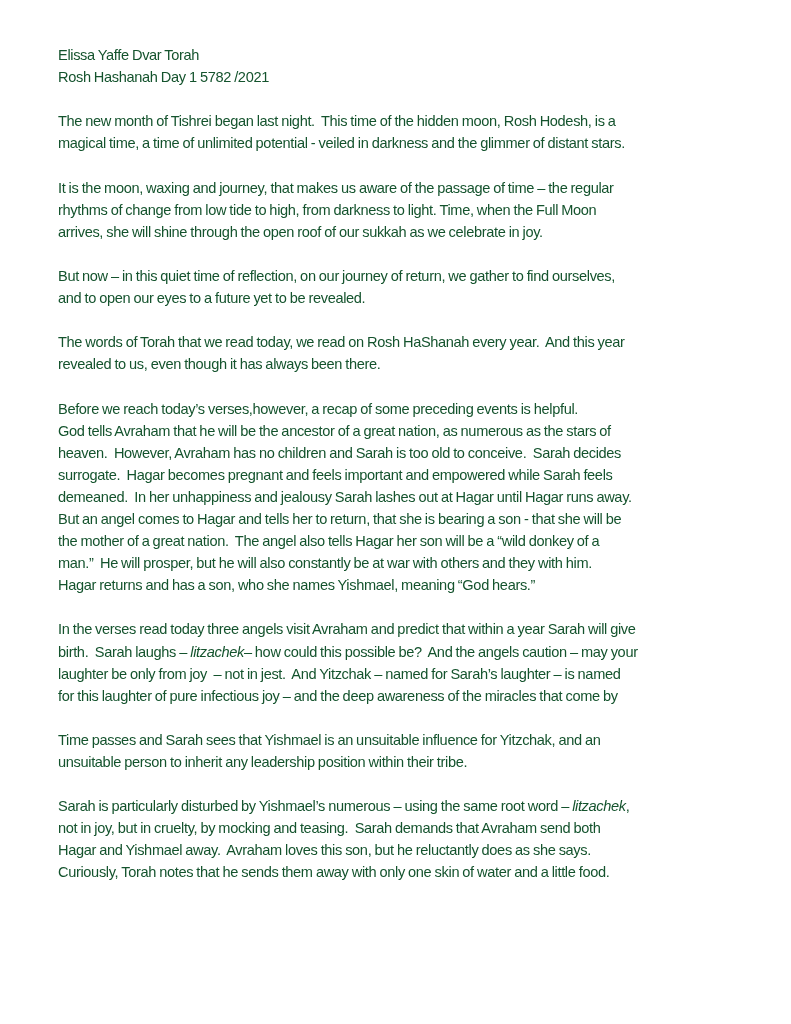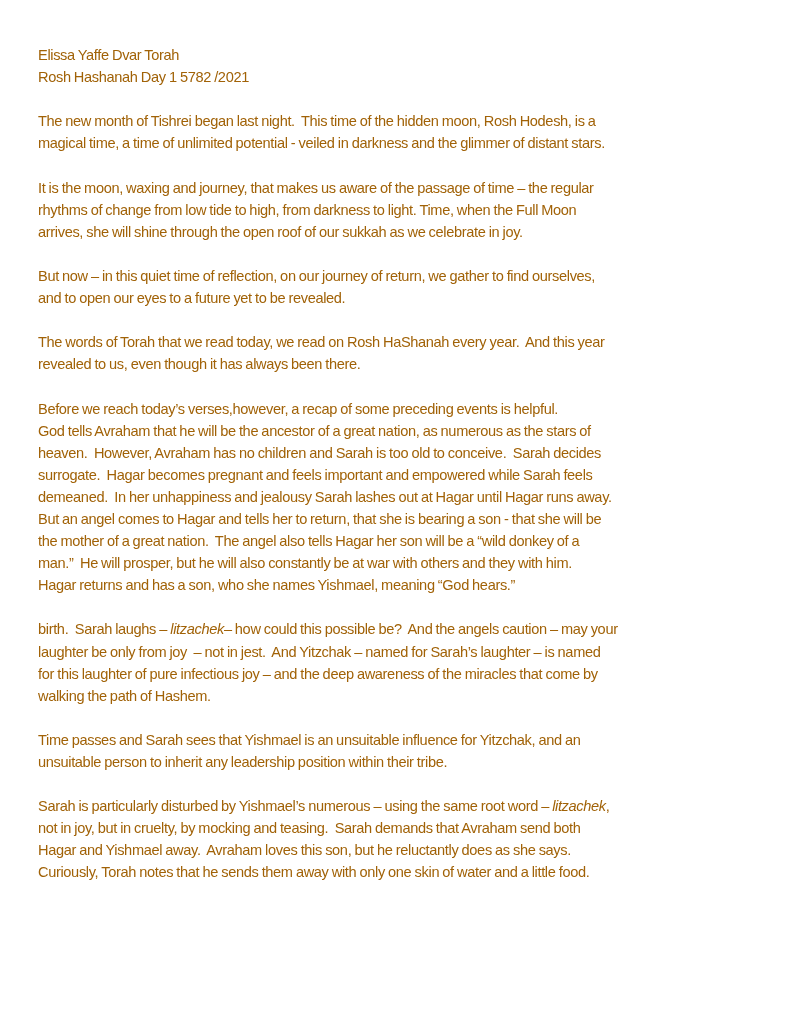--- a/index.html
+++ b/index.html
@@ -16,27 +16,27 @@
     .page {
       position: absolute;
       left: 0;
       top: 0;
       width: 791px;
       height: 1024px;
       background: #ffffff;
     }
     .doc {
       position: absolute;
-      left: 38px;
+      left: 58px;
       top: 44px;
       width: 700px;
       font-family: "Liberation Sans", sans-serif;
       font-size: 14.6px;
       line-height: 22.1px;
-      color: #a16207;
+      color: #14532d;
       letter-spacing: -0.35px;
       word-spacing: -0.5px;
     }
     .line {
       display: block;
       white-space: pre;
       height: 22.1px;
     }
     .blank {
       display: block;
@@ -87,24 +87,24 @@
           <span class="line"><span>heaven.  However, Avraham has no children and Sarah is too old to conceive.  Sarah decides</span></span>
           <span class="line"><span>surrogate.  Hagar becomes pregnant and feels important and empowered while Sarah feels</span></span>
           <span class="line"><span>demeaned.  In her unhappiness and jealousy Sarah lashes out at Hagar until Hagar runs away.</span></span>
           <span class="line"><span>But an angel comes to Hagar and tells her to return, that she is bearing a son - that she will be</span></span>
           <span class="line"><span>the mother of a great nation.  The angel also tells Hagar her son will be a “wild donkey of a</span></span>
           <span class="line"><span>man.”  He will prosper, but he will also constantly be at war with others and they with him.</span></span>
           <span class="line"><span>Hagar returns and has a son, who she names Yishmael, meaning “God hears.”</span></span>
         </div>
         <span class="blank"></span>
         <div class="para">
+          <span class="line"><span>In the verses read today three angels visit Avraham and predict that within a year Sarah will give</span></span>
           <span class="line"><span>birth.  Sarah laughs – </span><span class="it">litzachek</span><span>– how could this possible be?  And the angels caution – may your</span></span>
           <span class="line"><span>laughter be only from joy  – not in jest.  And Yitzchak – named for Sarah’s laughter – is named</span></span>
           <span class="line"><span>for this laughter of pure infectious joy – and the deep awareness of the miracles that come by</span></span>
-          <span class="line"><span>walking the path of Hashem.</span></span>
         </div>
         <span class="blank"></span>
         <div class="para">
           <span class="line"><span>Time passes and Sarah sees that Yishmael is an unsuitable influence for Yitzchak, and an</span></span>
           <span class="line"><span>unsuitable person to inherit any leadership position within their tribe.</span></span>
         </div>
         <span class="blank"></span>
         <div class="para">
           <span class="line"><span>Sarah is particularly disturbed by Yishmael’s numerous – using the same root word – </span><span class="it">litzachek</span><span>,</span></span>
           <span class="line"><span>not in joy, but in cruelty, by mocking and teasing.  Sarah demands that Avraham send both</span></span>

